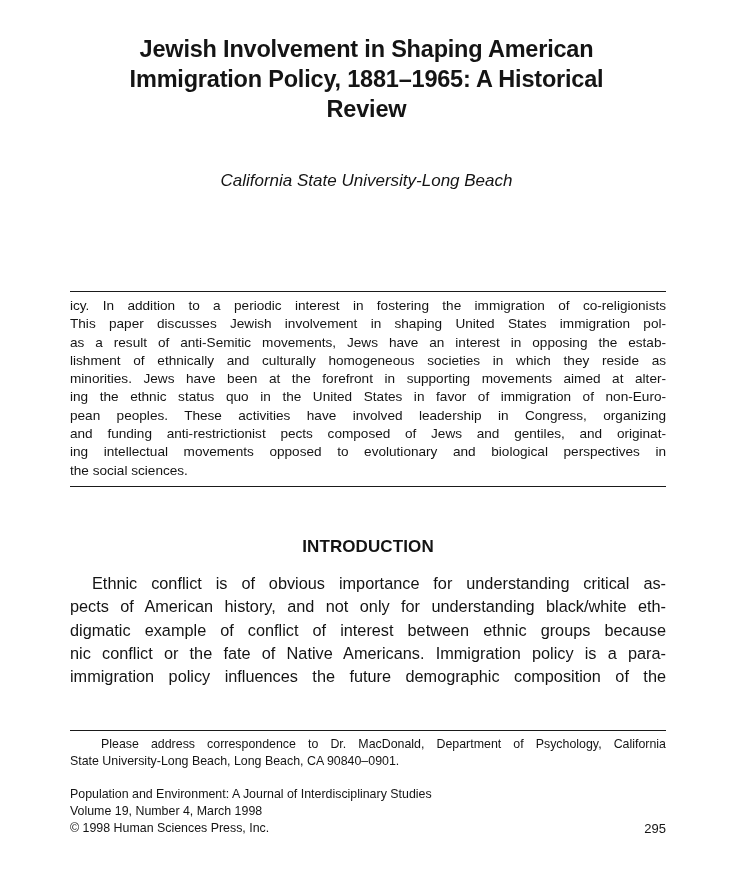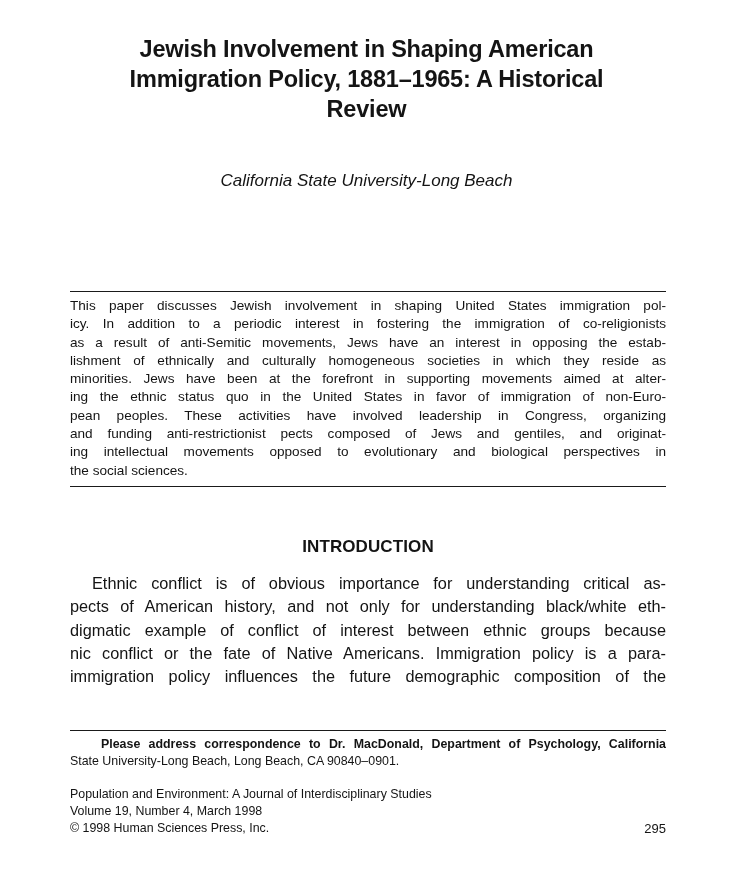--- a/index.html
+++ b/index.html
@@ -100,21 +100,21 @@
     .body-text .indent { padding-left: 22px; }
     .footnote {
       position: absolute;
       left: 70px;
       width: 596px;
       top: 736px;
       font-size: 12.4px;
       line-height: 17px;
     }
     .footnote .jline { height: 17px; }
-    .footnote .indent { padding-left: 31px; font-weight: bold; }
+    .footnote .indent { padding-left: 31px; }
     .journal {
       position: absolute;
       left: 70px;
       width: 596px;
       top: 786px;
       font-size: 12.4px;
       line-height: 17px;
     }
     .journal .row {
       display: flex;
@@ -135,22 +135,22 @@
     <span class="tl">Jewish Involvement in Shaping American</span>
     <span class="tl">Immigration Policy, 1881–1965: A Historical</span>
     <span class="tl">Review</span>
   </h1>
 
   <div class="affiliation">California State University-Long Beach</div>
 
   <div class="rule rule-top"></div>
 
   <div class="abstract">
+    <span class="jline">icy. In addition to a periodic interest in fostering the immigration of co-religionists</span>
     <span class="jline">This paper discusses Jewish involvement in shaping United States immigration pol-</span>
-    <span class="jline">icy. In addition to a periodic interest in fostering the immigration of co-religionists</span>
     <span class="jline">as a result of anti-Semitic movements, Jews have an interest in opposing the estab-</span>
     <span class="jline">lishment of ethnically and culturally homogeneous societies in which they reside as</span>
     <span class="jline">minorities. Jews have been at the forefront in supporting movements aimed at alter-</span>
     <span class="jline">ing the ethnic status quo in the United States in favor of immigration of non-Euro-</span>
     <span class="jline">pean peoples. These activities have involved leadership in Congress, organizing</span>
     <span class="jline">and funding anti-restrictionist pects composed of Jews and gentiles, and originat-</span>
     <span class="jline">ing intellectual movements opposed to evolutionary and biological perspectives in</span>
     <span class="jline last">the social sciences.</span>
   </div>
 

